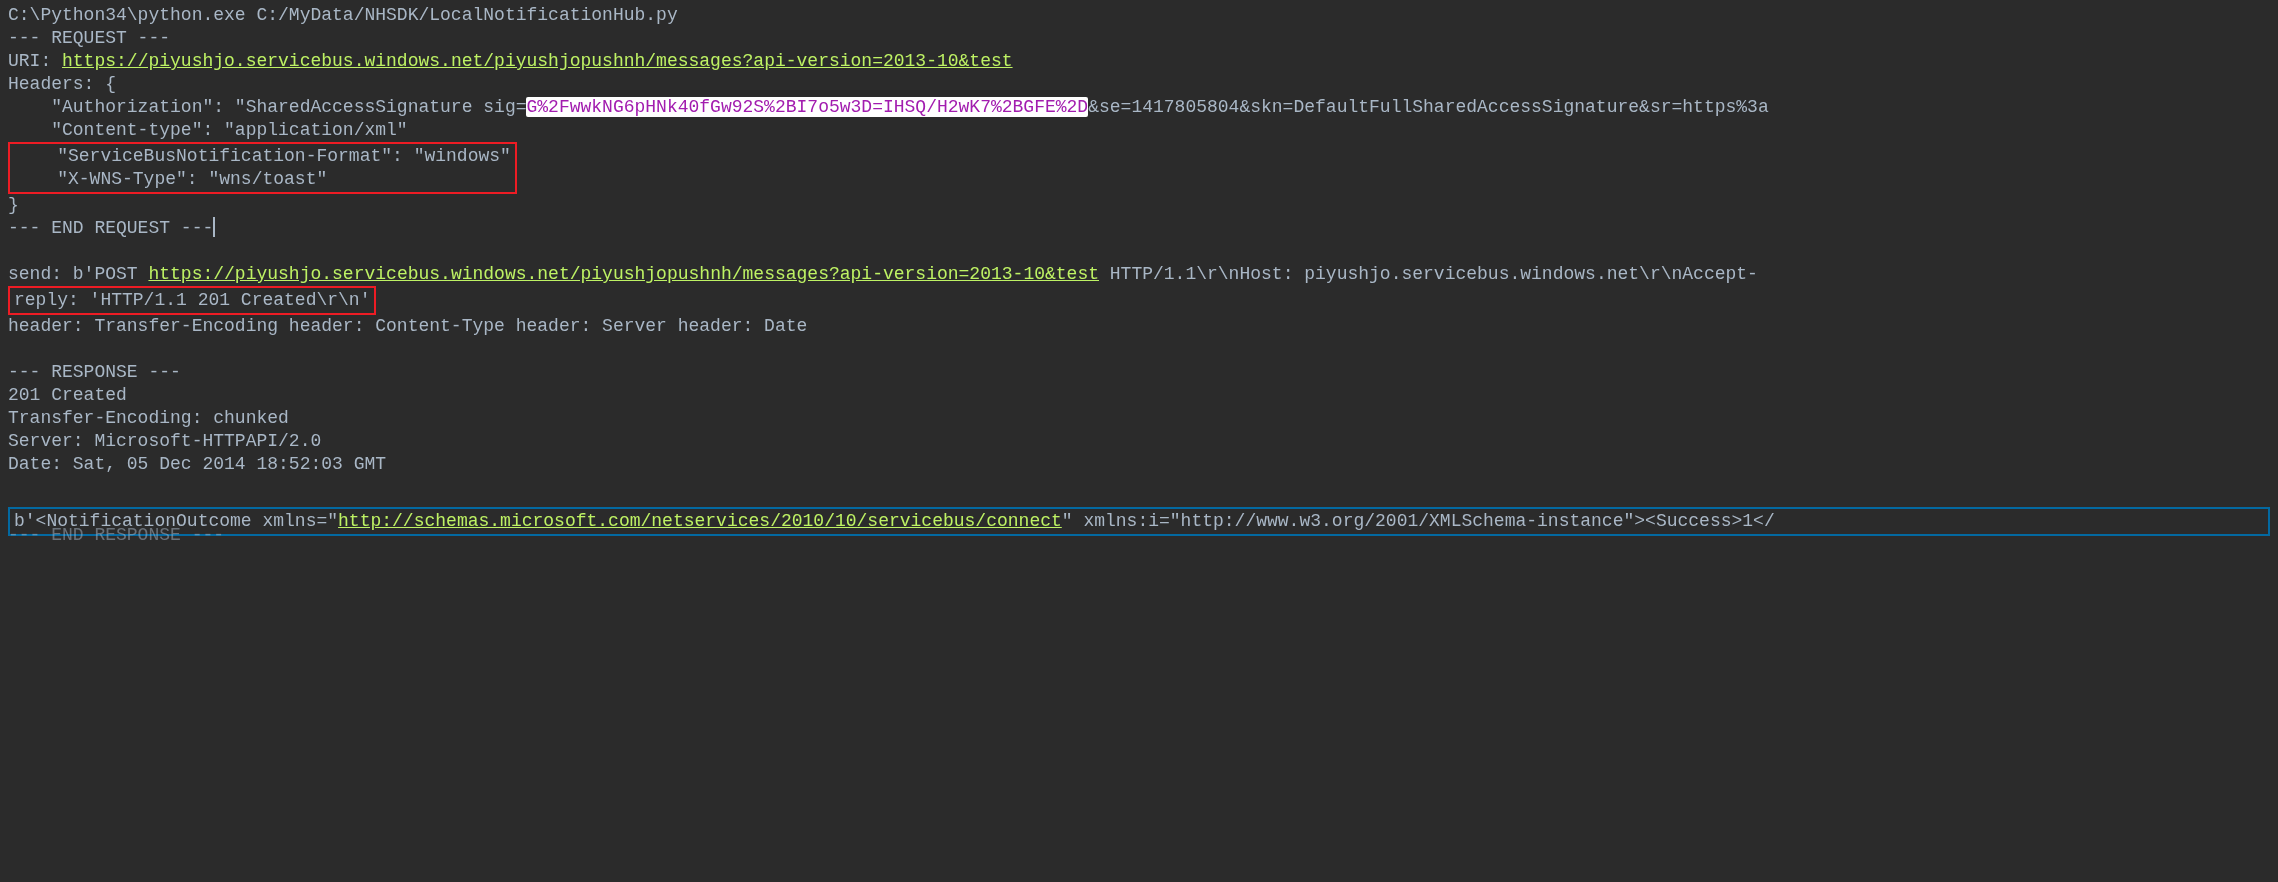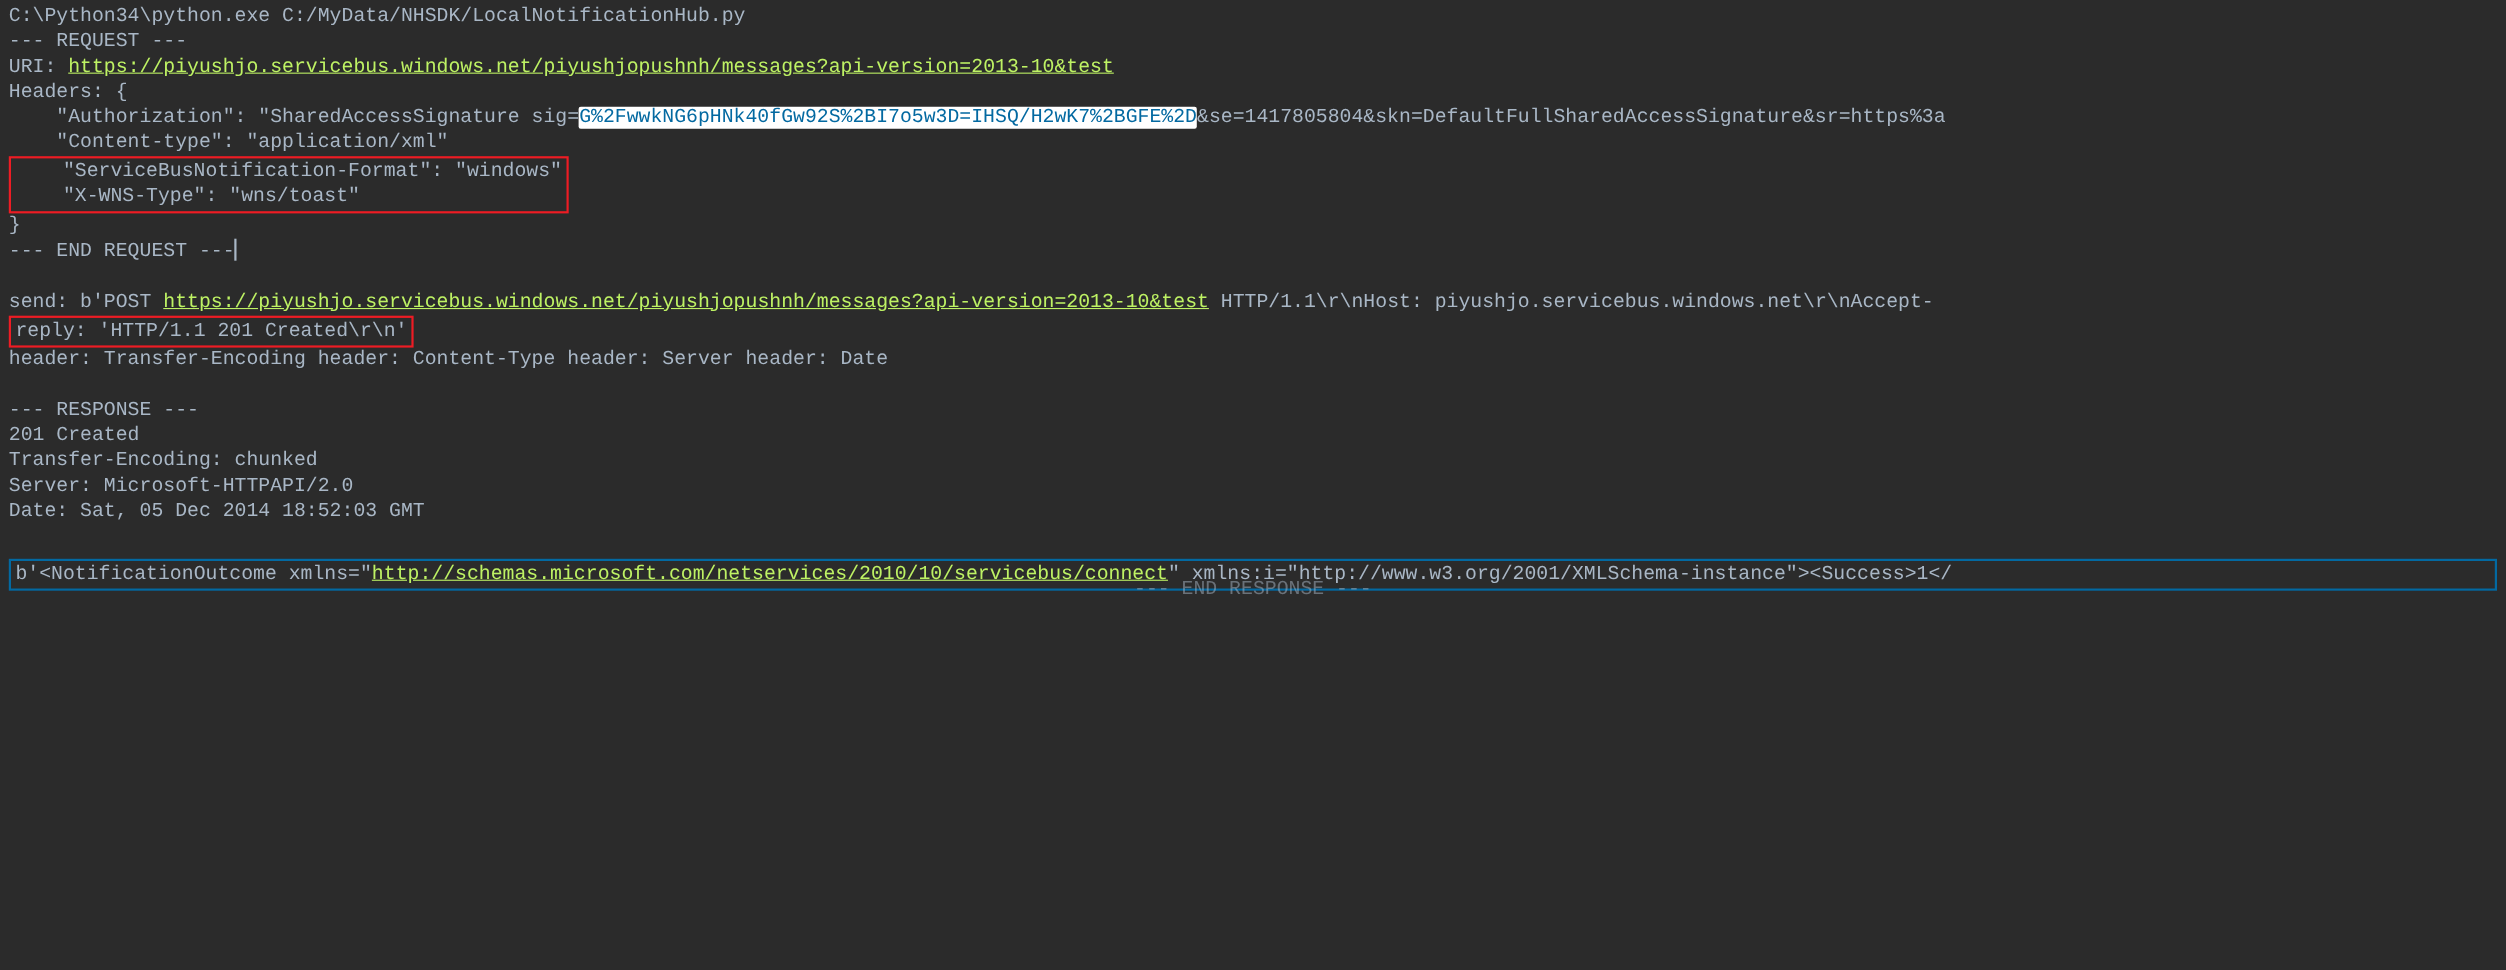--- a/index.html
+++ b/index.html
@@ -28,21 +28,21 @@
   }
   .cursor {
     display: inline-block;
     border-left: 2px solid #a9b7c6;
     height: 20px;
     vertical-align: middle;
     margin-bottom: 2px;
   }
   .redacted {
     background: #fff;
-    color: #0369a1;
+    color: #a21caf;
     border-radius: 2px;
     margin-top: 23px;
   }
   .indent1 { padding-left: 4ch; }
 </style>
 </head>
 <body>
 
 <div class="terminal">
 
@@ -94,15 +94,15 @@
   <span class="line">Date: Sat, 05 Dec 2014 18:52:03 GMT</span>
 
   <span class="line">&nbsp;</span>
 
   <div class="redbox-full">
     <span class="line">
       <span>b'&lt;NotificationOutcome xmlns="</span><a class="link">http://schemas.microsoft.com/netservices/2010/10/servicebus/connect</a><span>" xmlns:i="http://www.w3.org/2001/XMLSchema-instance"&gt;&lt;Success&gt;1&lt;/</span>
     </span>
   </div>
 
-  <span class="line" style="margin-top:-12px; opacity:0.5;text-align:center;">--- END RESPONSE ---</span>
+  <span class="line" style="margin-top:-12px; opacity:0.5;">--- END RESPONSE ---</span>
 
 </div>
 
 </body></html>

